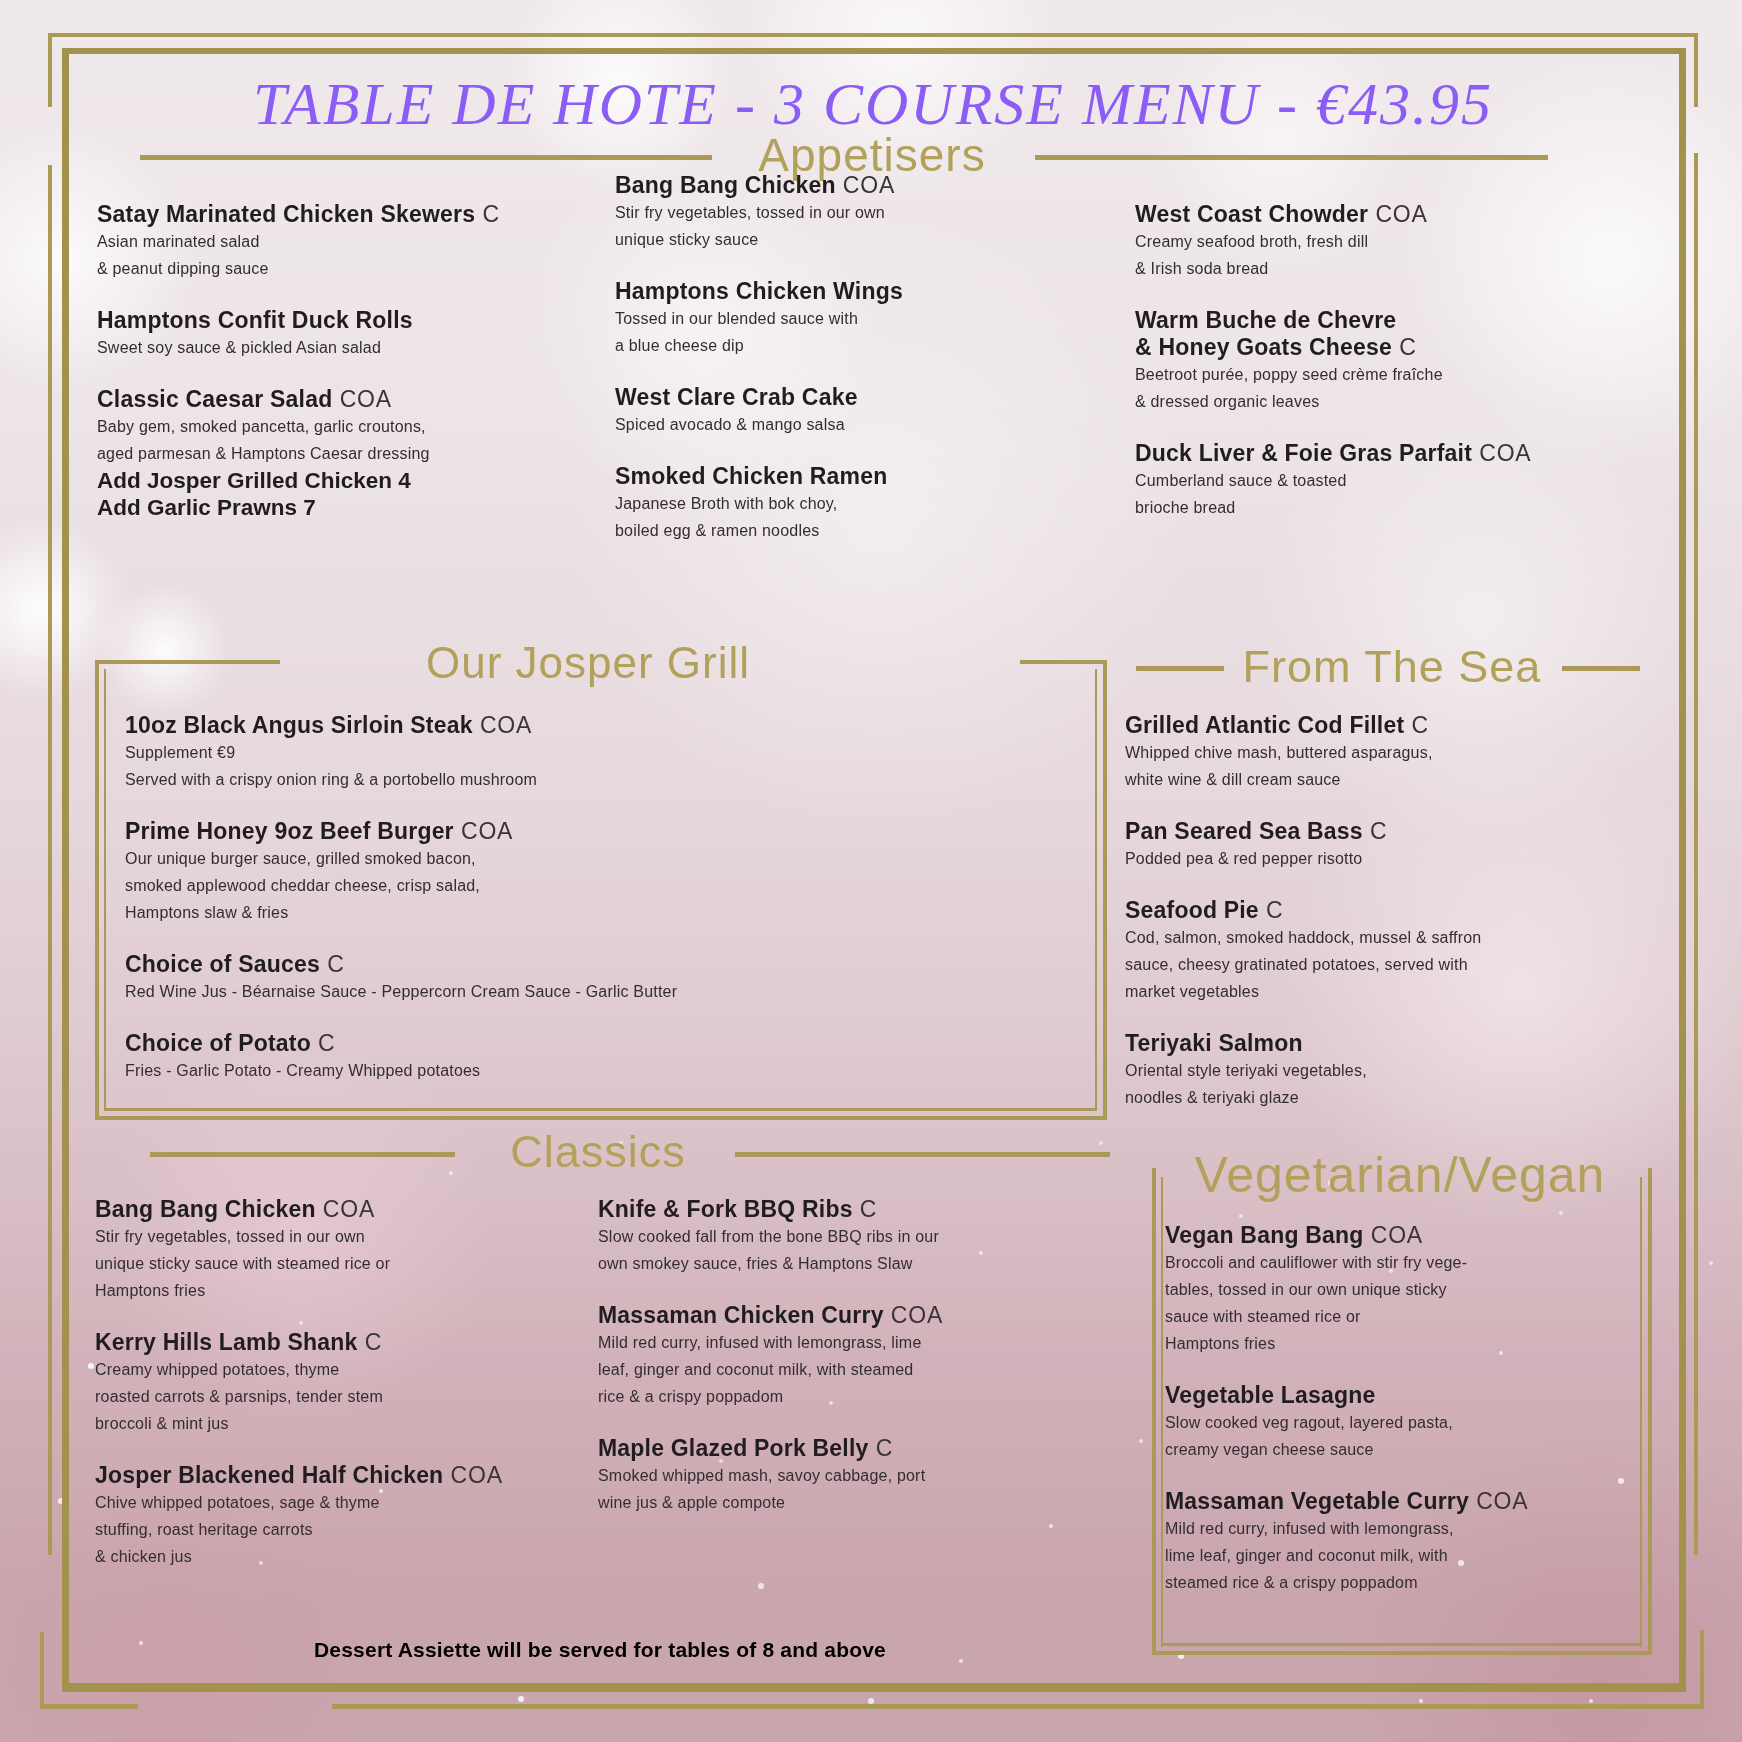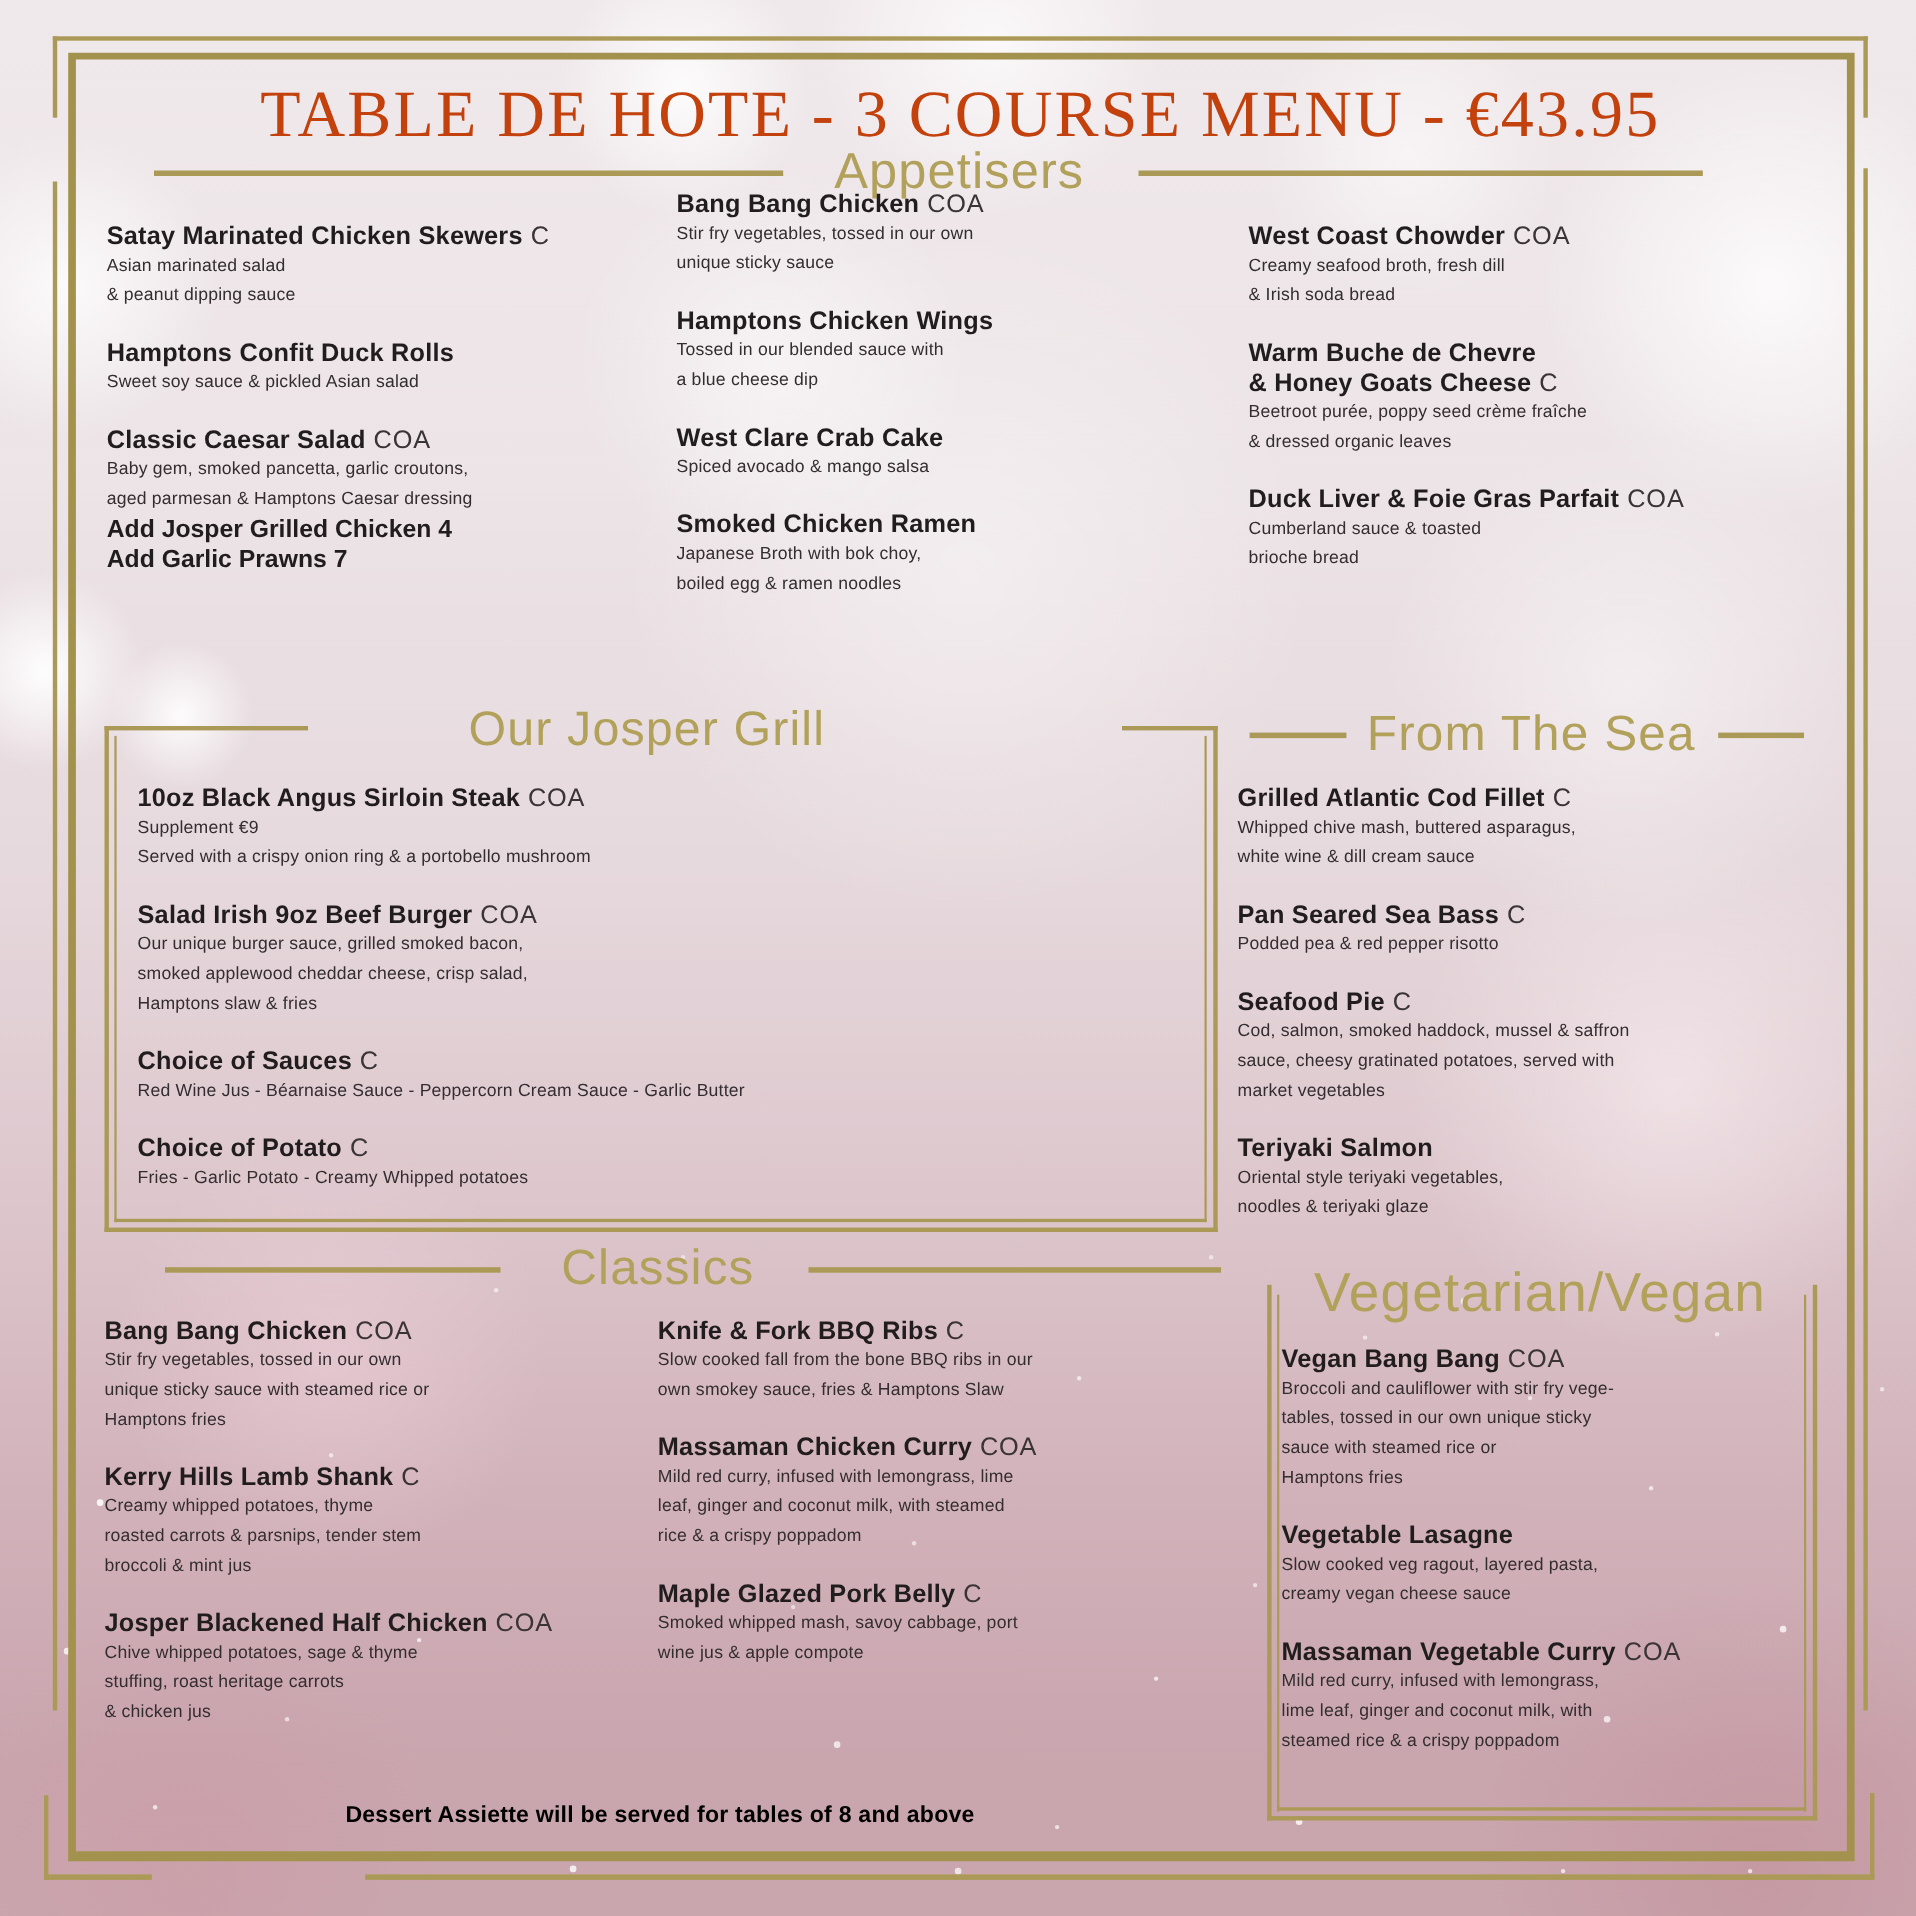--- a/index.html
+++ b/index.html
@@ -25,21 +25,21 @@
   }
   .abs{position:absolute;}
   .goldline{position:absolute;background:#ab9a57;}
   .gold-head{
     position:absolute;color:#b2a15b;font-size:45px;font-weight:400;
     letter-spacing:1px;white-space:nowrap;transform:translateX(-50%);
   }
   .main-title{
     position:absolute;left:873px;top:70px;transform:translateX(-50%);
     font-family:"Liberation Serif","DejaVu Serif",serif;
-    font-size:60px;color:#c2410c;letter-spacing:2px;white-space:nowrap;font-weight:400;
+    font-size:60px;color:#8b5cf6;letter-spacing:2px;white-space:nowrap;font-weight:400;font-style:italic;
   }
   .col{position:absolute;text-align:left;color:#332d30;}
   .item{margin-bottom:25px;}
   .iname{font-weight:bold;font-size:23px;line-height:27px;color:#211d1f;letter-spacing:.2px;}
   .iname .tag{font-weight:400;color:#3a3437;letter-spacing:.8px;}
   .idesc{font-size:16px;line-height:27px;letter-spacing:.2px;}
   .iextra{font-weight:bold;font-size:22.5px;line-height:27px;color:#211d1f;}
   .note{
     position:absolute;left:600px;top:1638px;transform:translateX(-50%);
     font-weight:bold;font-size:21px;color:#000000;white-space:nowrap;letter-spacing:.2px;
@@ -154,21 +154,21 @@
 <div class="goldline" style="left:95px;top:1116px;width:1012px;height:4px;"></div>
 <div class="goldline" style="left:104px;top:1108px;width:993px;height:3px;"></div>
 <div class="gold-head" style="left:588px;top:638px;font-size:44px;">Our Josper Grill</div>
 <div class="col" style="left:125px;top:712px;width:950px;">
     <div class="item">
       <div class="iname"><span>10oz Black Angus Sirloin Steak</span><span class="tag"> COA</span></div>
       <div class="idesc">Supplement €9</div>
       <div class="idesc">Served with a crispy onion ring &amp; a portobello mushroom</div>
     </div>
     <div class="item">
-      <div class="iname"><span>Salad Irish 9oz Beef Burger</span><span class="tag"> COA</span></div>
+      <div class="iname"><span>Prime Honey 9oz Beef Burger</span><span class="tag"> COA</span></div>
       <div class="idesc">Our unique burger sauce, grilled smoked bacon,</div>
       <div class="idesc">smoked applewood cheddar cheese, crisp salad,</div>
       <div class="idesc">Hamptons slaw &amp; fries</div>
     </div>
     <div class="item">
       <div class="iname"><span>Choice of Sauces</span><span class="tag"> C</span></div>
       <div class="idesc">Red Wine Jus  -  Béarnaise Sauce  -  Peppercorn Cream Sauce  -  Garlic Butter</div>
     </div>
     <div class="item">
       <div class="iname"><span>Choice of Potato</span><span class="tag"> C</span></div>

